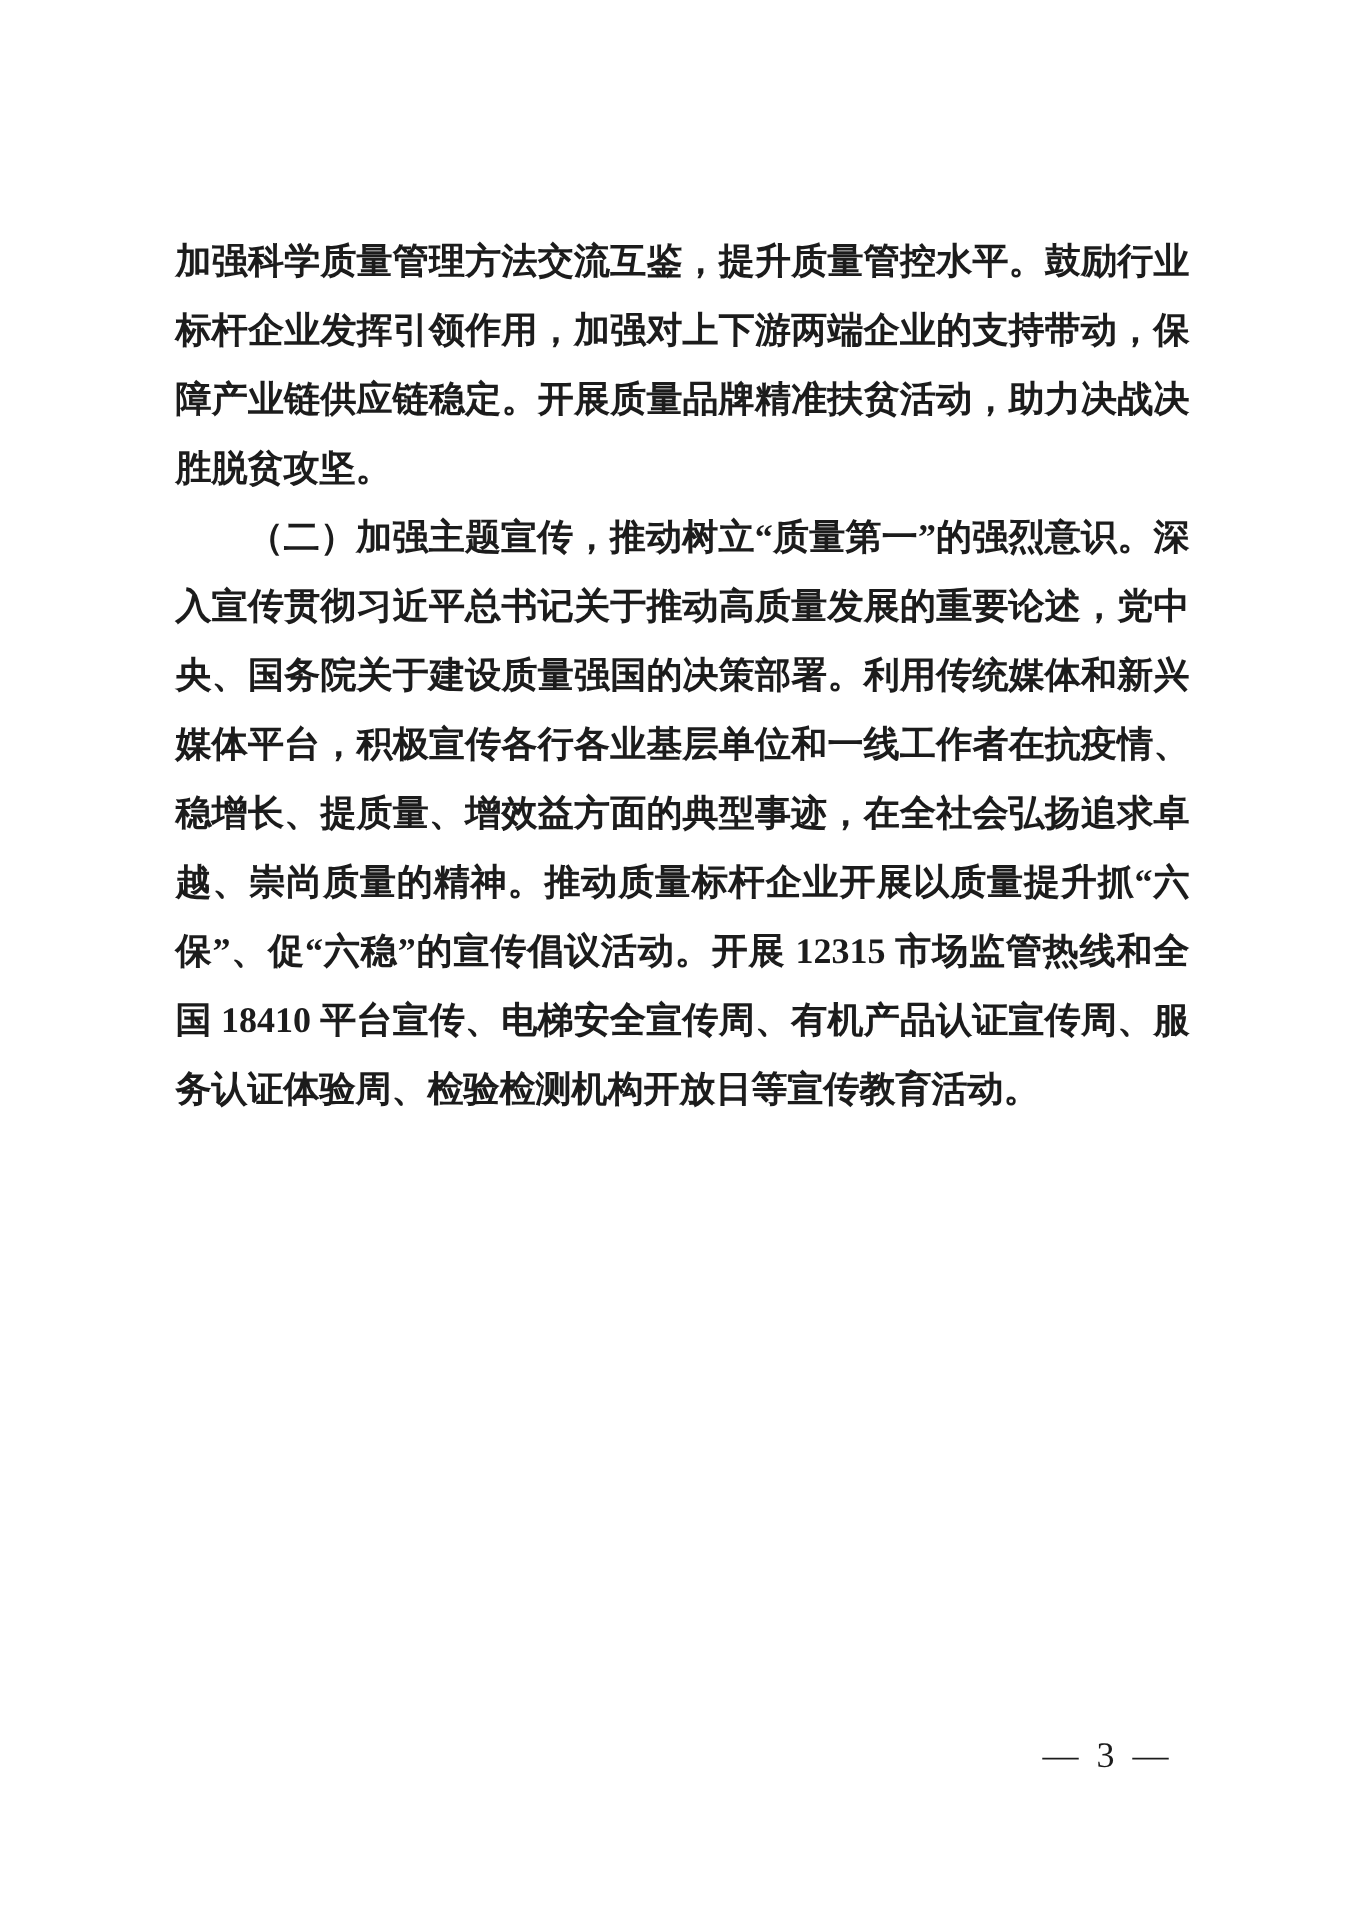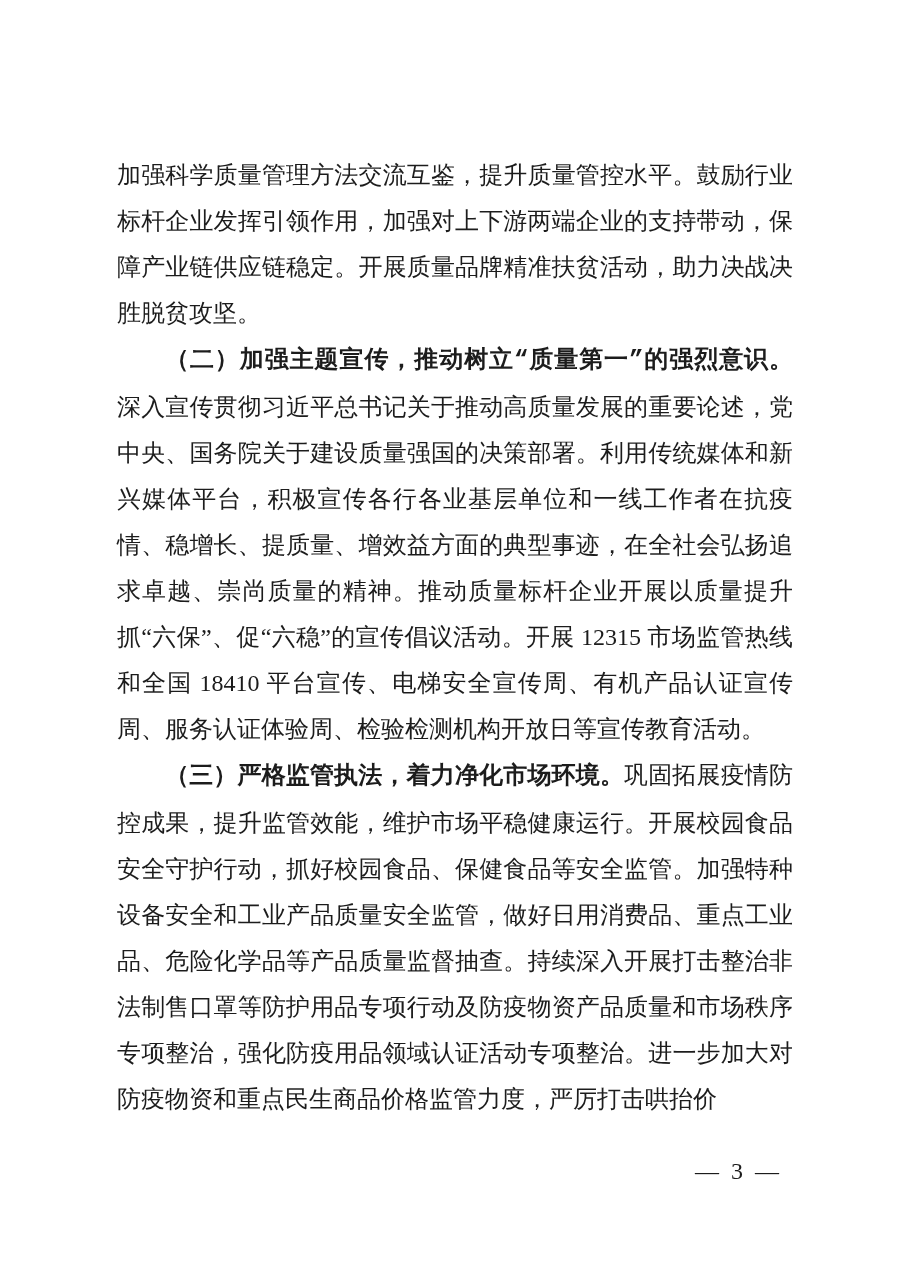--- a/index.html
+++ b/index.html
@@ -31,39 +31,37 @@
     text-justify: inter-ideograph;
   }
   .para {
     margin: 0;
     padding: 0;
   }
   .para.indent {
     text-indent: 2em;
   }
   .run {
-    font-weight: normal;
+    font-weight: bold;
   }
   .run-bold {
     font-weight: bold;
-    font-family: Liberation Mono, monospace;
   }
   .page-number {
     position: absolute;
     top: 1158px;
     right: 118px;
     font-size: 24px;
     color: #1c1c1c;
     letter-spacing: 3px;
     white-space: nowrap;
   }
 </style>
 </head>
 <body>
 
 <div class="page">
   <div class="body-text">
       <p class="para"><span class="run">加强科学质量管理方法交流互鉴，提升质量管控水平。鼓励行业标杆企业发挥引领作用，加强对上下游两端企业的支持带动，保障产业链供应链稳定。开展质量品牌精准扶贫活动，助力决战决胜脱贫攻坚。</span></p>
       <p class="para indent"><span class="run run-bold">（二）加强主题宣传，推动树立“质量第一”的强烈意识。</span><span class="run">深入宣传贯彻习近平总书记关于推动高质量发展的重要论述，党中央、国务院关于建设质量强国的决策部署。利用传统媒体和新兴媒体平台，积极宣传各行各业基层单位和一线工作者在抗疫情、稳增长、提质量、增效益方面的典型事迹，在全社会弘扬追求卓越、崇尚质量的精神。推动质量标杆企业开展以质量提升抓“六保”、促“六稳”的宣传倡议活动。开展 12315 市场监管热线和全国 18410 平台宣传、电梯安全宣传周、有机产品认证宣传周、服务认证体验周、检验检测机构开放日等宣传教育活动。</span></p>
-      <p class="para indent"><span class="run run-bold">（三）严格监管执法，着力净化市场环境。</span><span class="run">巩固拓展疫情防控成果，提升监管效能，维护市场平稳健康运行。开展校园食品安全守护行动，抓好校园食品、保健食品等安全监管。加强特种设备安全和工业产品质量安全监管，做好日用消费品、重点工业品、危险化学品等产品质量监督抽查。持续深入开展打击整治非法制售口罩等防护用品专项行动及防疫物资产品质量和市场秩序专项整治，强化防疫用品领域认证活动专项整治。进一步加大对防疫物资和重点民生商品价格监管力度，严厉打击哄抬价</span></p>
     </div>
   <div class="page-number">— 3 —</div>
 </div>
 
 </body></html>

